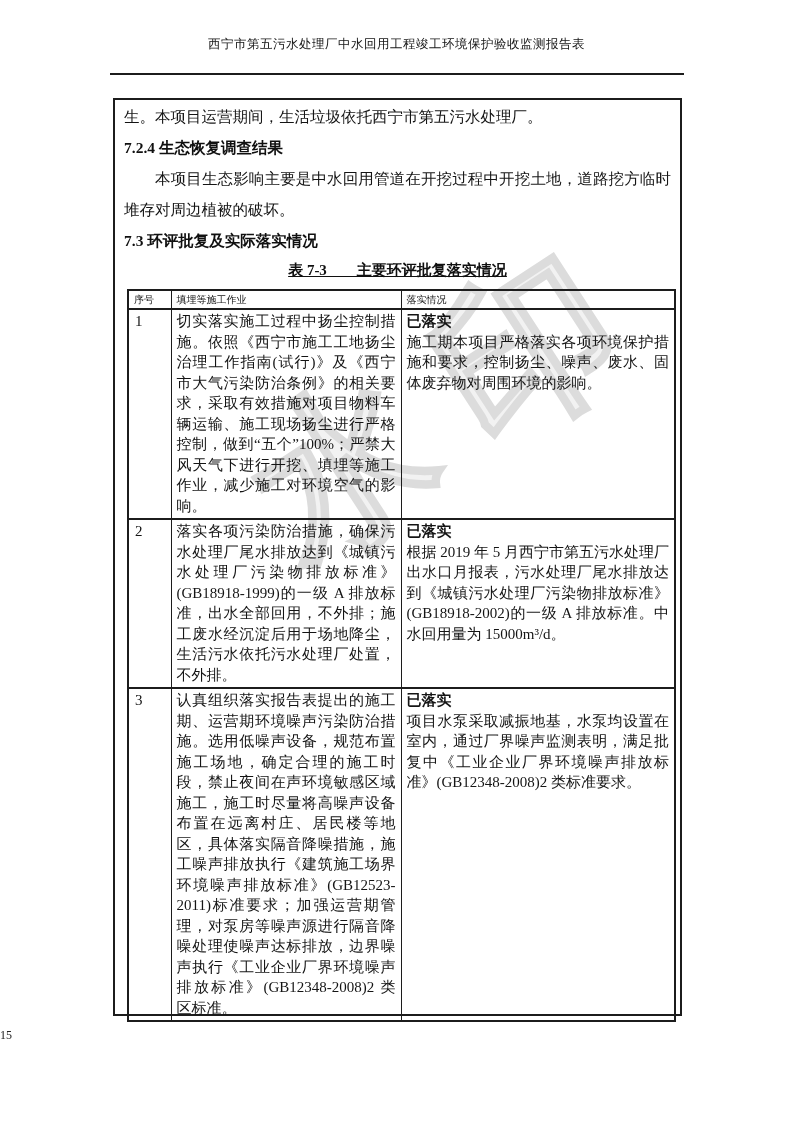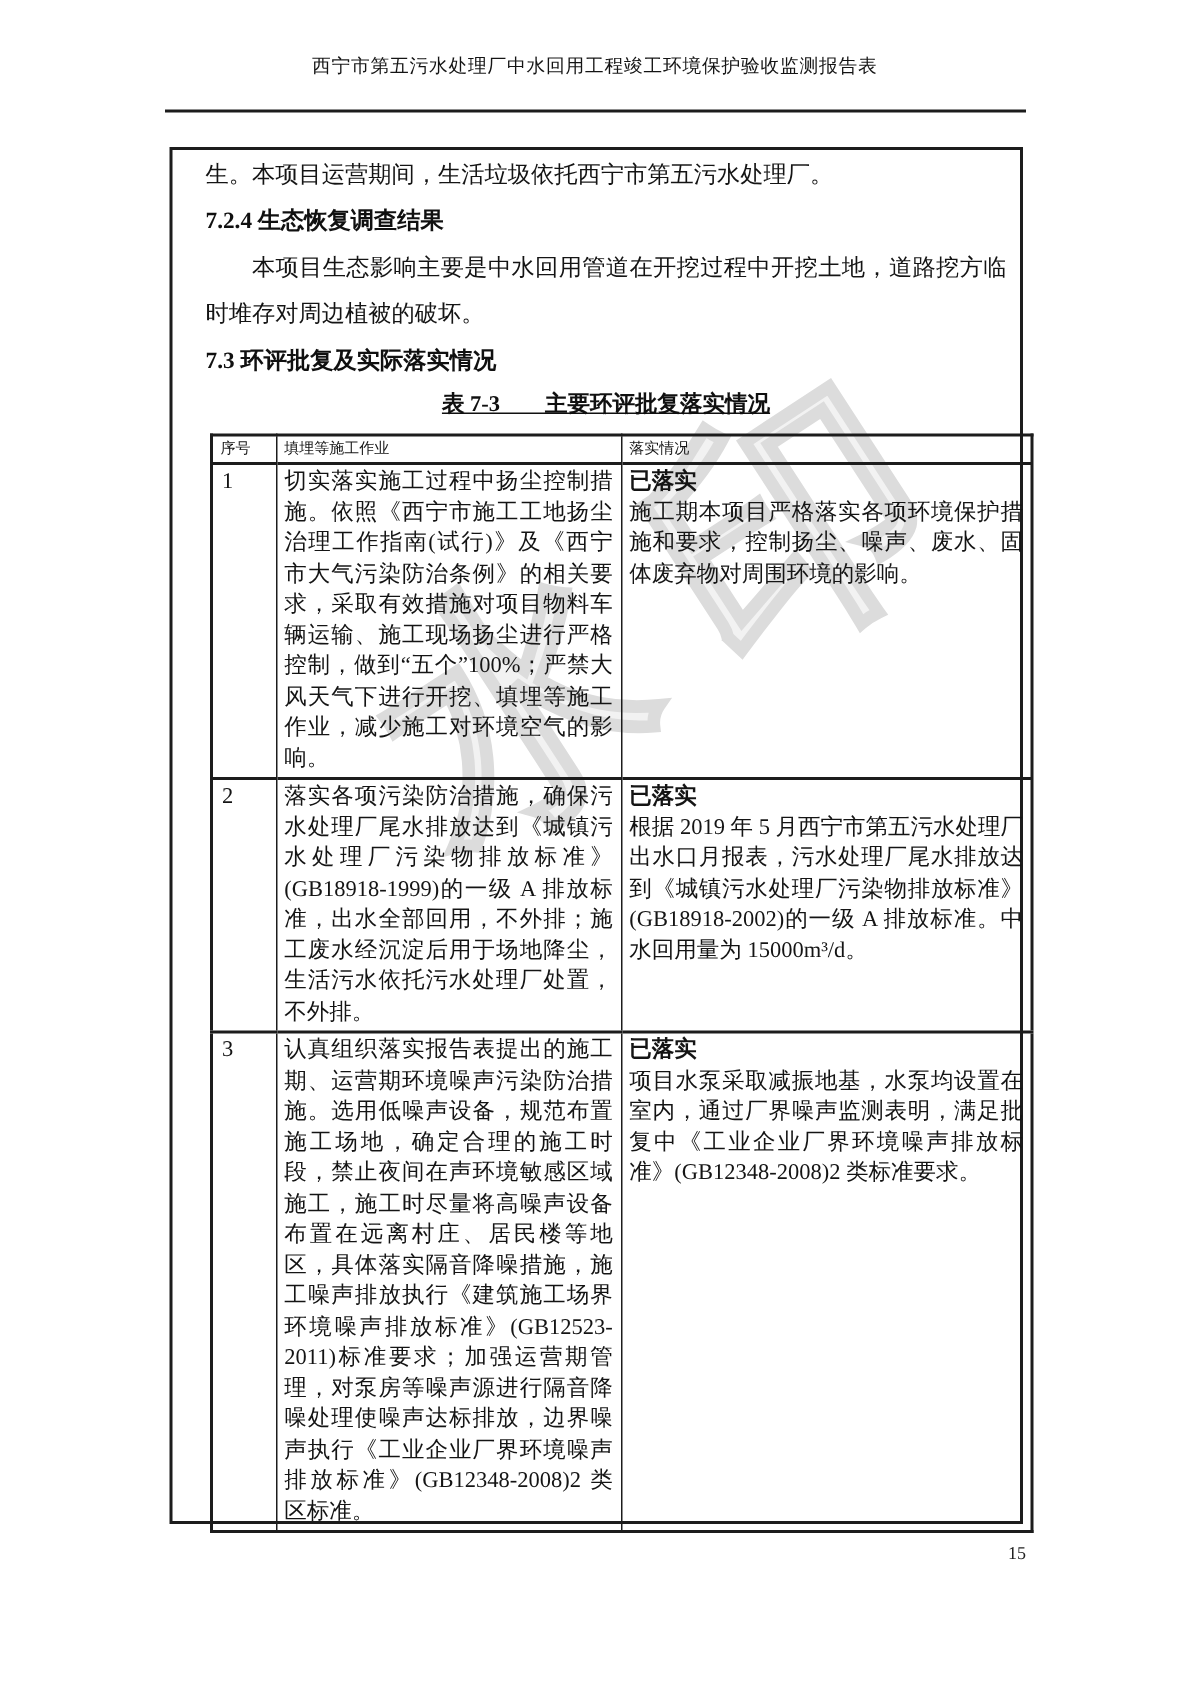--- a/index.html
+++ b/index.html
@@ -55,21 +55,21 @@
 
   
   .content-box {
     position: absolute;
     left: 113px;
     top: 98px;
     width: 569px;
     height: 918px;
     box-sizing: border-box;
     border: 2px solid #1c1c1c;
-    padding: 1px 9px 0 22px;
+    padding: 1px 9px 0 9px;
     background: transparent;
     z-index: 1;
   }
 
   .body-text {
     margin: 0;
     font-size: 15.5px;
     line-height: 31px;
     text-align: justify;
     color: #141414;
@@ -134,21 +134,21 @@
   }
   .status-title { font-weight: bold; }
   .status-detail { text-align: justify; }
 
   
   .page-footer {
     position: absolute;
     top: 1028px;
     left: 0;
     width: 684px;
-    text-align: right;
+    text-align: left;
     font-size: 12px;
     color: #222222;
     z-index: 2;
   }
 </style>
 </head>
 <body>
 
 <div class="doc-header">西宁市第五污水处理厂中水回用工程竣工环境保护验收监测报告表</div>
 <div class="header-rule"></div>

